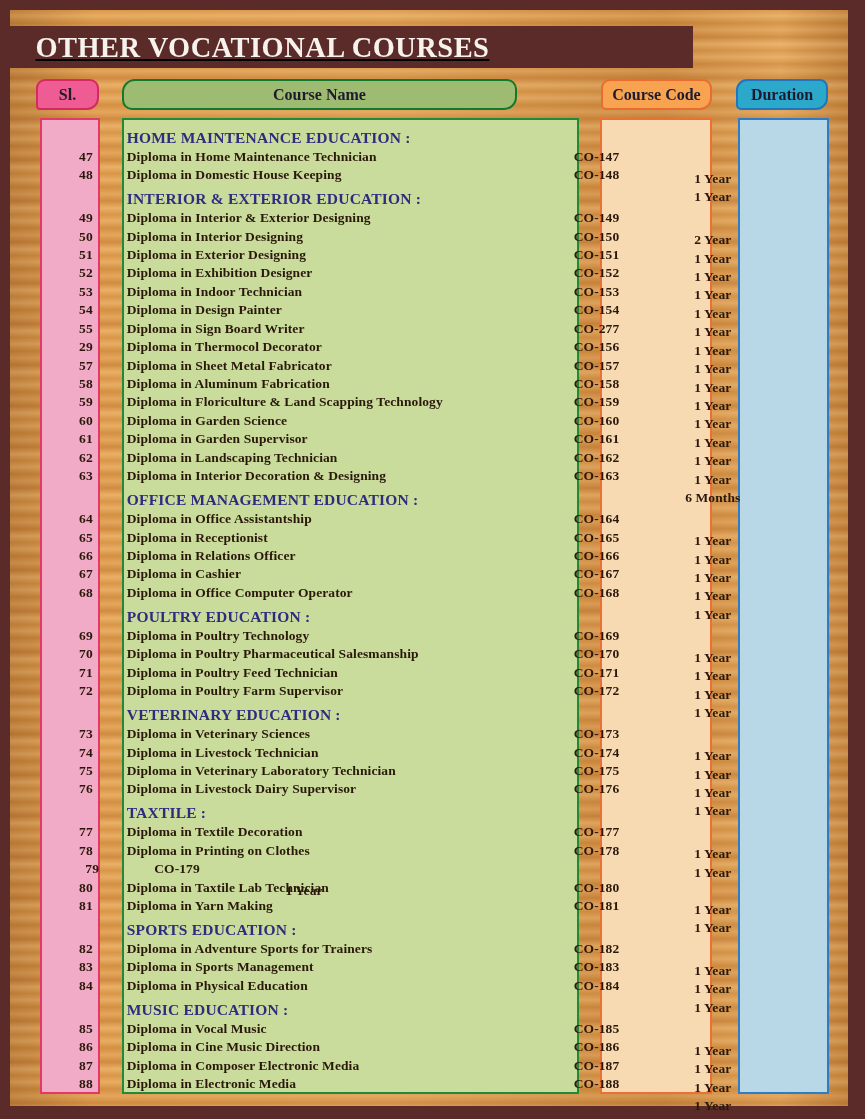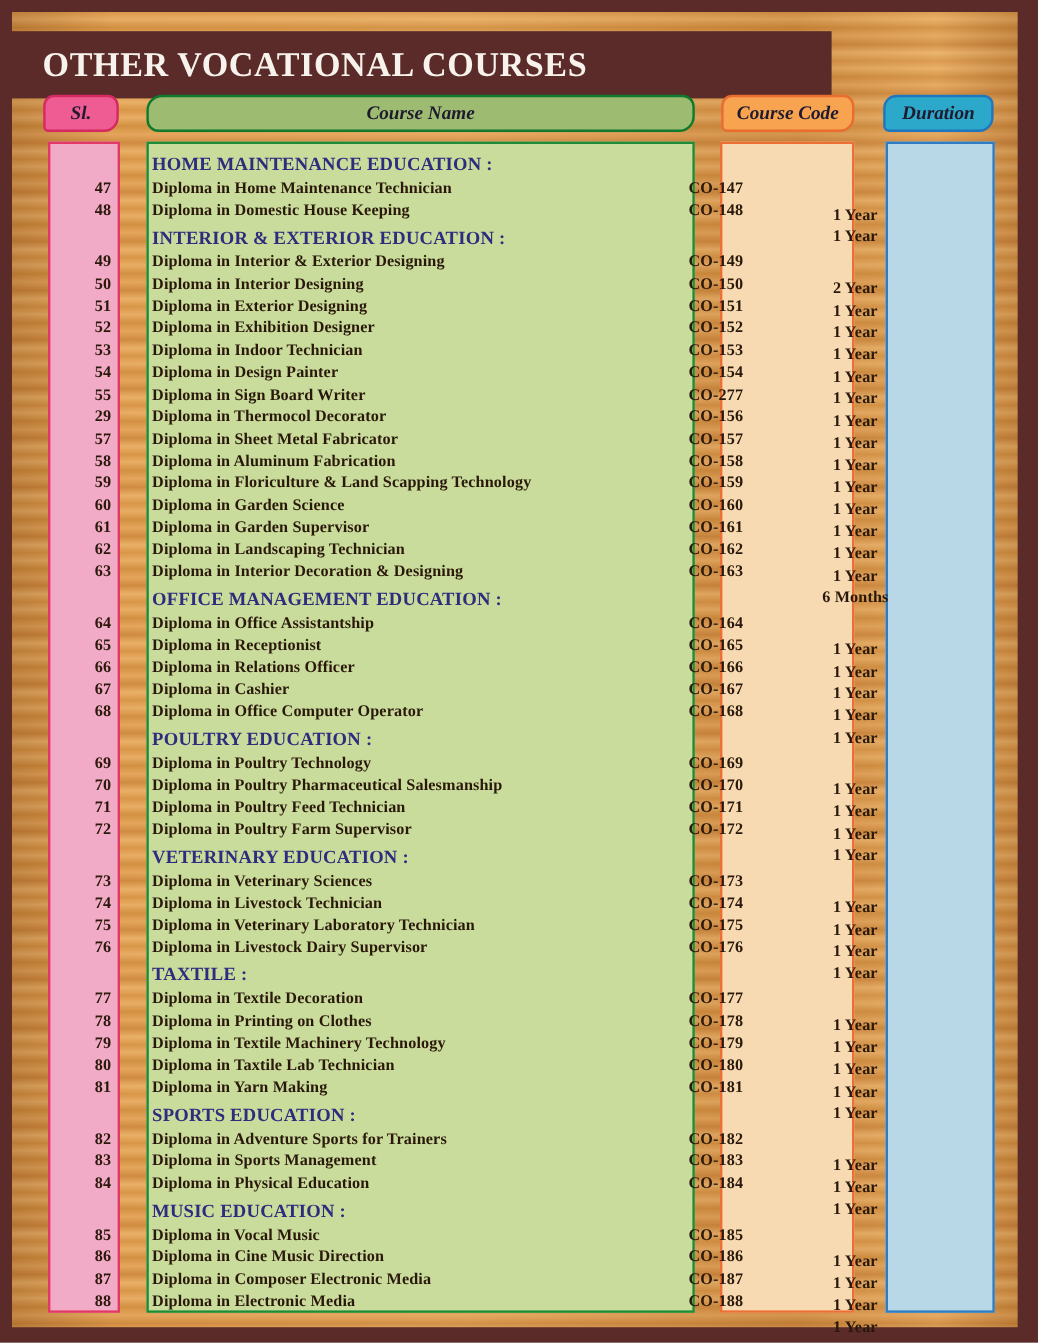--- a/index.html
+++ b/index.html
@@ -10,34 +10,34 @@
   }
   .wood {
     position:absolute; left:10px; top:10px; width:838px; height:1096px;
     background:
       linear-gradient(90deg, rgba(60,25,5,0.18) 0%, rgba(255,230,180,0.05) 10%, rgba(255,240,200,0.10) 45%, rgba(80,35,8,0.10) 78%, rgba(255,235,190,0.12) 92%, rgba(60,25,5,0.15) 100%),
       repeating-linear-gradient(180deg,
         #d89344 0px, #e7aa60 6px, #d08b3b 13px, #e3a257 20px,
         #cd863a 27px, #e9ad63 34px, #d59040 41px);
   }
   .title-bar {
-    position:absolute; left:10px; top:26px; width:683px; height:56px;
-    background:#5a2b28; display:flex; align-items:center;
+    position:absolute; left:10px; top:26px; width:683px; height:42px;
+    background:#5a2b28; display:flex; align-items:center;text-decoration:underline;
   }
   .title-text {
     color:#f7f3ec; font-weight:bold; font-size:29px; letter-spacing:0.5px;
     padding-left:26px; white-space:nowrap; transform:scaleX(0.98); transform-origin:left;
   }
   .badge {
     position:absolute; top:79px; height:31px; box-sizing:border-box;
     display:flex; align-items:center; justify-content:center;
-    font-weight:bold; font-size:16px; color:#1f1a2e; border:2px solid;font-style:italic;
+    font-weight:bold; font-size:16px; color:#1f1a2e; border:2px solid;
   }
   .badge-sl   { left:36px;  width:63px;  background:#ee5c93; border-color:#d42a61; border-radius:9px 9px 12px 4px; }
-  .badge-name { left:122px; width:457px; background:#9dbb71; border-color:#0f7a2d; border-radius:13px 10px 13px 10px; }
+  .badge-name { left:122px; width:395px; background:#9dbb71; border-color:#0f7a2d; border-radius:13px 10px 13px 10px; }
   .badge-code { left:601px; width:111px; background:#f7a350; border-color:#ea6c2f; border-radius:9px 9px 12px 5px; }
   .badge-dur  { left:736px; width:92px;  background:#2ca8ca; border-color:#1f76bf; border-radius:11px 8px 12px 5px;align-items:center; }
 
   .col-bg {
     position:absolute; top:118px; height:976px; box-sizing:border-box; border:2px solid;
   }
   .col-sl   { left:40px;  width:60px;  background:#f2abc6; border-color:#e23a67; }
   .col-name { left:122px; width:457px; background:#c9dc9b; border-color:#1f8a38; }
   .col-code { left:600px; width:112px; background:#f7dab2; border-color:#ec6f35; }
   .col-dur  { left:738px; width:91px;  background:#b9d8e7; border-color:#2e7cc3; }
@@ -342,21 +342,20 @@
 
   <div class="row">
     <div class="c-sl course-text">78</div>
     <div class="c-name course-text">Diploma in Printing on Clothes</div>
     <div class="c-code course-text">CO-178</div>
     <div class="c-dur course-text">1 Year</div>
   </div>
 
   <div class="row">
     <div class="c-sl course-text">79</div>
-    <div class="c-name course-text">Diploma in Textile Machinery Technology</div>
     <div class="c-code course-text">CO-179</div>
     <div class="c-dur course-text">1 Year</div>
   </div>
 
   <div class="row">
     <div class="c-sl course-text">80</div>
     <div class="c-name course-text">Diploma in Taxtile Lab Technician</div>
     <div class="c-code course-text">CO-180</div>
     <div class="c-dur course-text">1 Year</div>
   </div>

